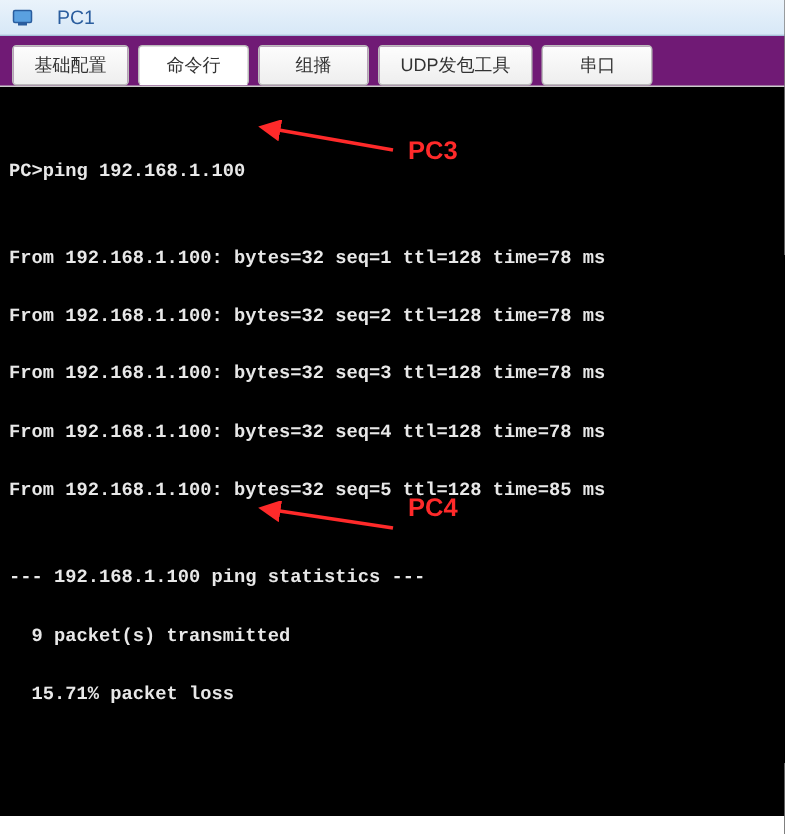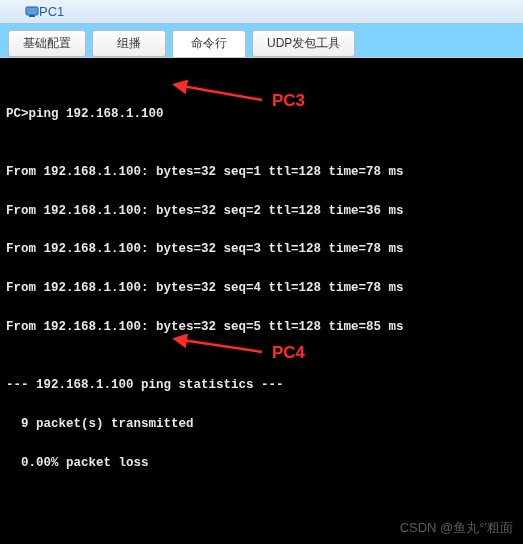--- a/index.html
+++ b/index.html
@@ -5,38 +5,38 @@
   body {
     margin: 0;
     padding: 0;
     font-family: "Microsoft YaHei", Arial, sans-serif;
     background: #fff;
     width: 523px;
   }
   .titlebar {
     background: linear-gradient(to bottom, #eaf3fb, #d7e8f7);
     border-bottom: 1px solid #a5c0da;
-    padding: 4px 25px;
+    padding: 4px 8px;
     display: flex;
     align-items: center;
-    gap: 0;
+    gap: 16px;
   }
   .titlebar .icon {
     width: 14px;
     height: 14px;
     display: inline-block;
   }
   .titlebar .title {
     color: #2a5d9e;
     font-size: 13px;
     font-weight: 500;
   }
   .tabbar {
     display: flex;
-    background: #7dd3fc;
+    background: #701a75;
     padding: 6px 8px 0 8px;
     gap: 6px;
     border-bottom: 1px solid #ccc;
   }
   .tab {
     padding: 4px 14px;
     font-size: 12px;
     border: 1px solid #bbb;
     background: linear-gradient(to bottom, #fdfdfd, #eee);
     border-radius: 3px;
@@ -97,38 +97,39 @@
     <svg width="14" height="14" viewBox="0 0 14 14">
       <rect x="1" y="2" width="12" height="8" rx="1" fill="#5aa0e0" stroke="#2a5d9e" stroke-width="1"></rect>
       <rect x="4" y="10" width="6" height="2" fill="#2a5d9e"></rect>
     </svg>
   </span>
   <span class="title">PC1</span>
 </div>
 
 <div class="tabbar">
   <div class="tab"><span>基础配置</span></div>
+  <div class="tab active"><span>命令行</span></div>
   <div class="tab"><span>组播</span></div>
-  <div class="tab active"><span>命令行</span></div>
   <div class="tab"><span>UDP发包工具</span></div>
+  <div class="tab"><span>串口</span></div>
 </div>
 
 <div class="terminal">
 <div class="line"></div>
 <div class="line">PC&gt;ping 192.168.1.100</div>
 <div class="line"></div>
 <div class="line">From 192.168.1.100: bytes=32 seq=1 ttl=128 time=78 ms</div>
-<div class="line">From 192.168.1.100: bytes=32 seq=2 ttl=128 time=36 ms</div>
+<div class="line">From 192.168.1.100: bytes=32 seq=2 ttl=128 time=78 ms</div>
 <div class="line">From 192.168.1.100: bytes=32 seq=3 ttl=128 time=78 ms</div>
 <div class="line">From 192.168.1.100: bytes=32 seq=4 ttl=128 time=78 ms</div>
 <div class="line">From 192.168.1.100: bytes=32 seq=5 ttl=128 time=85 ms</div>
 <div class="line"></div>
 <div class="line">--- 192.168.1.100 ping statistics ---</div>
 <div class="line">  9 packet(s) transmitted</div>
-<div class="line">  0.00% packet loss</div>
+<div class="line">  15.71% packet loss</div>
 
 <div class="line"></div>
 
 <div class="line"></div>
 
 
 
 
 
 
@@ -150,16 +151,15 @@
   <div class="annotation" style="left:272px; top:30px;">PC3</div>
 
   <svg class="arrow" style="left:172px; top:276px;" width="100" height="30">
     <defs>
       <marker id="ah2" markerWidth="8" markerHeight="8" refX="2" refY="3" orient="auto">
         <path d="M0,0 L6,3 L0,6 Z" fill="#ff2a2a"></path>
       </marker>
     </defs>
     <line x1="90" y1="18" x2="10" y2="6" stroke="#ff2a2a" stroke-width="2.5" marker-end="url(#ah2)"></line>
   </svg>
-  <div class="annotation" style="left:272px; top:282px;">PC4</div>
+  <div class="annotation" style="left:272px; top:268px;">PC4</div>
 
-  <div class="watermark">CSDN @鱼丸°'粗面</div>
 </div>
 
 </body></html>

